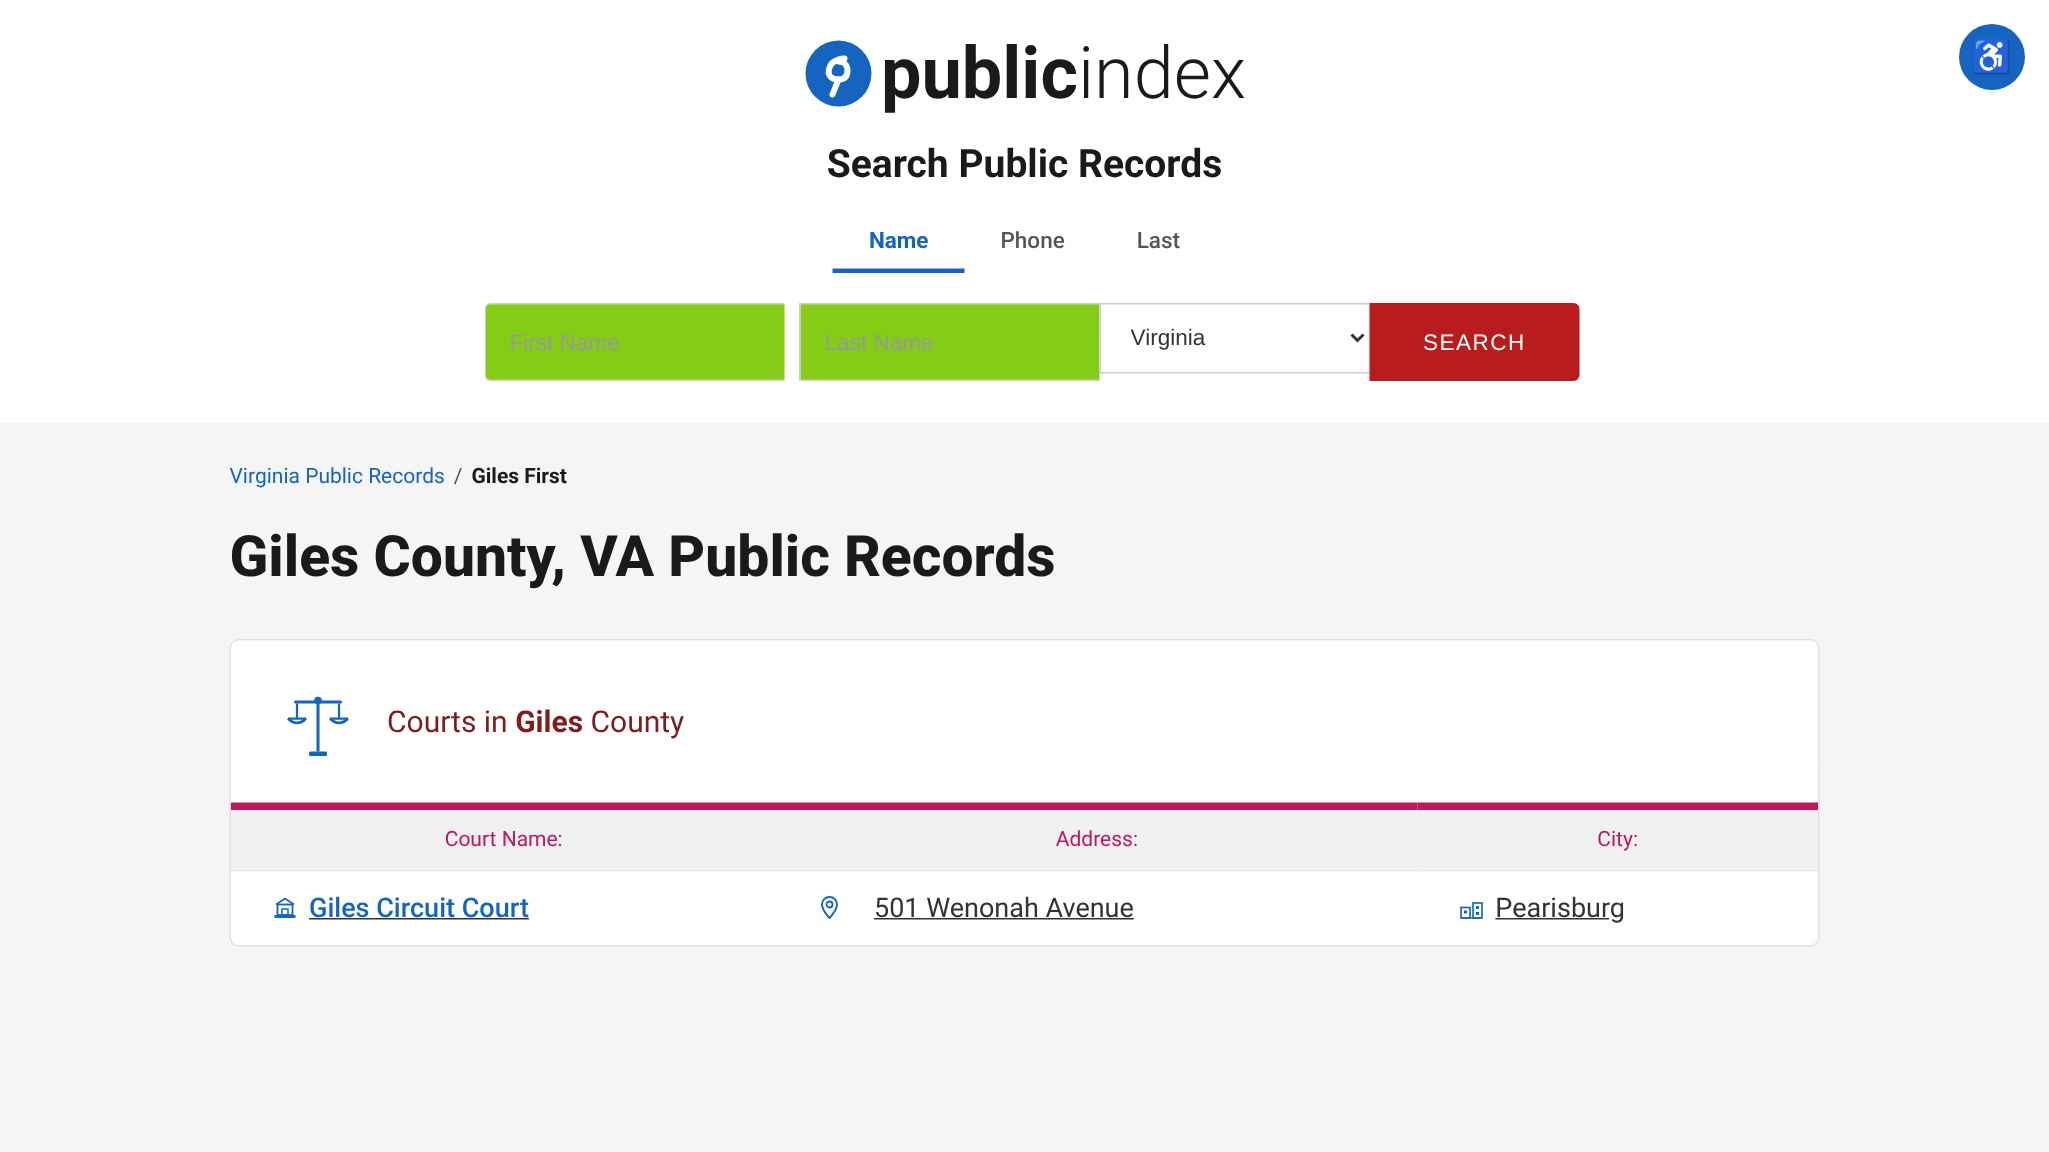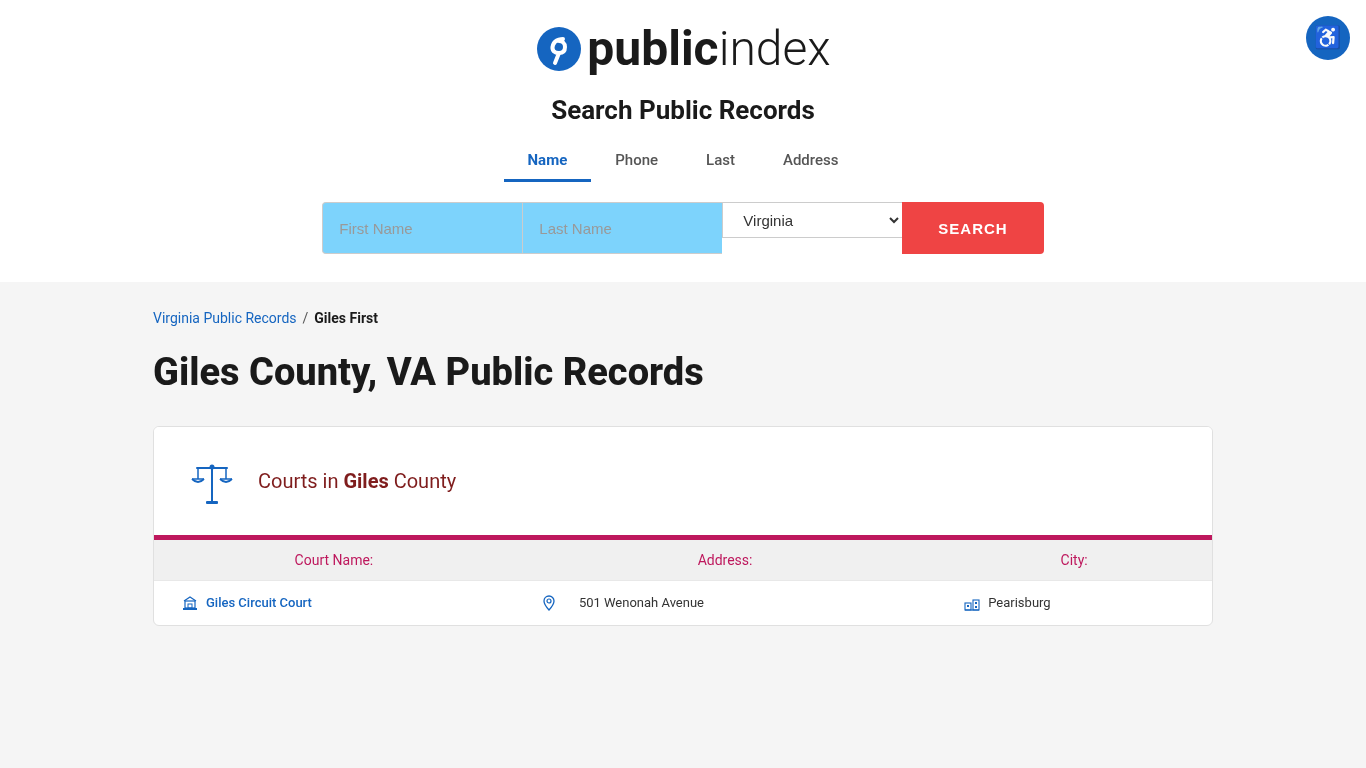--- a/index.html
+++ b/index.html
@@ -92,57 +92,58 @@
     }
 
     .search-input {
       height: 52px;
       border: 1.5px solid #ccc;
       border-right: none;
       padding: 0 16px;
       font-size: 15px;
       outline: none;
       color: #333;
-      background: #7dd3fc;
+      background: #84cc16;
+      margin-left: 10px;
     }
 
     .search-input:first-child {
       border-radius: 4px 0 0 4px;
     }
 
     .search-input::placeholder {
       color: #999;
     }
 
     .input-first-name { width: 200px; }
     .input-last-name { width: 200px; }
     .input-city { width: 200px; }
 
     .select-state {
-      height: 36px;
+      height: 47px;
       border: 1.5px solid #ccc;
       border-right: none;
       padding: 0 16px;
       font-size: 15px;
       outline: none;
       color: #333;
       background: #fff;
       width: 180px;
       cursor: pointer;
       appearance: auto;
     }
 
     .search-button {
       height: 52px;
-      background: #ef4444;
+      background: #b91c1c;
       color: #fff;
       border: none;
       padding: 0 36px;
       font-size: 15px;
-      font-weight: 700;
+      font-weight: 400;
       letter-spacing: 1px;
       cursor: pointer;
       border-radius: 0 4px 4px 0;
       text-transform: uppercase;
     }
 
     
     .main-content {
       max-width: 1140px;
       margin: 0 auto;
@@ -230,23 +231,24 @@
       padding: 12px 28px;
       text-align: center;
       font-size: 14px;
       font-weight: 400;
       color: #be185d;
       border-top: 5px solid #be185d;
     }
 
     .table-row td {
       padding: 14px 28px;
-      font-size: 13px;
+      font-size: 18px;
       border-top: 1px solid #e8e8e8;
       vertical-align: top;
+      text-decoration: underline;
     }
 
     .court-name-link {
       color: #1565c0;
       text-decoration: none;
       font-weight: 500;
       cursor: pointer;
       display: flex;
       align-items: center;
       gap: 8px;
@@ -309,21 +311,20 @@
         <span class="logo-index">index</span>
     </div>
   </div>
 
   <h1 class="page-title">Search Public Records</h1>
 
   <div class="tabs">
     <a class="tab active">Name</a>
     <a class="tab">Phone</a>
     <a class="tab">Last</a>
-    <a class="tab">Address</a>
   </div>
 </div>
 
 <div class="search-section">
   <div class="search-bar">
     <input class="search-input input-first-name" type="text" placeholder="First Name" style="">
     <input class="search-input input-last-name" type="text" placeholder="Last Name" style="">
     <select class="select-state">
       <option>Virginia</option>
       <option>Alabama</option>

